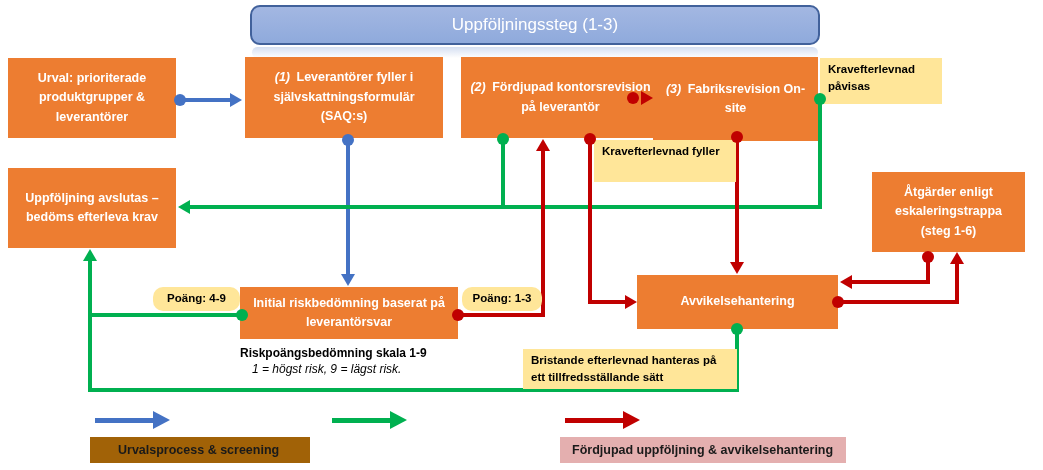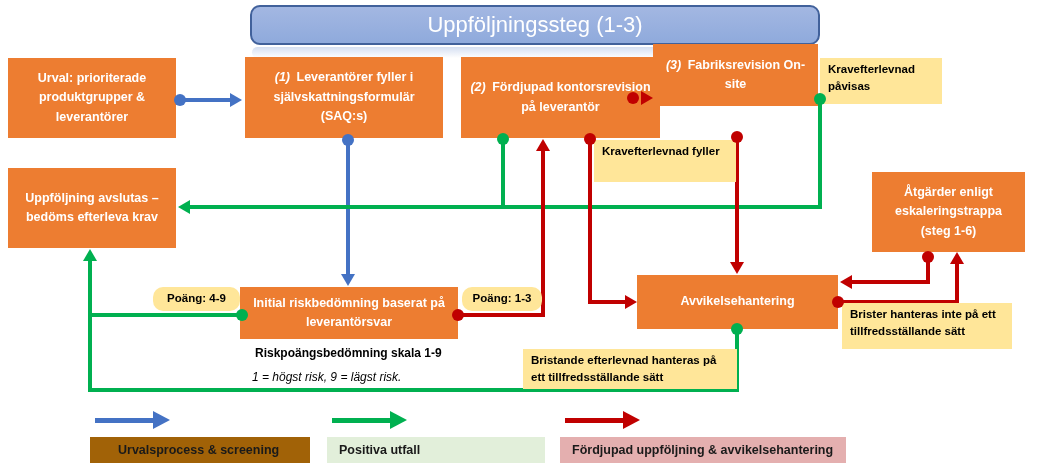--- a/index.html
+++ b/index.html
@@ -3,21 +3,21 @@
 <meta charset="utf-8">
 <style>
   html,body{margin:0;padding:0;background:#fff;}
   #canvas{position:relative;width:1043px;height:470px;background:#fff;overflow:hidden;
           font-family:"Liberation Sans","DejaVu Sans",sans-serif;}
 
   .blue{--c:#4472C4;} .green{--c:#00B050;} .red{--c:#C00000;}
 
   .banner{position:absolute;left:250px;top:5px;width:570px;height:40px;box-sizing:border-box;
           background:linear-gradient(#a3b7e2,#8FAADC);border:2px solid #41619B;border-radius:10px;
-          display:flex;align-items:center;justify-content:center;color:#fff;font-size:22px;z-index:2;}
+          display:flex;align-items:center;justify-content:center;color:#fff;font-size:17px;z-index:2;}
   .banner-reflect{position:absolute;left:252px;top:47px;width:566px;height:11px;border-radius:6px;
           background:linear-gradient(rgba(143,170,220,.38),rgba(143,170,220,0));z-index:0;}
 
   .box{position:absolute;background:#ED7D31;color:#fff;font-weight:bold;font-size:12.5px;
        line-height:1.55;display:flex;align-items:center;justify-content:center;text-align:center;
        padding:2px 8px;box-sizing:border-box;z-index:2;}
   .box i{font-style:italic;margin-right:3px;}
 
   .ylabel{position:absolute;background:#FFE699;color:#000;font-weight:bold;font-size:11.5px;
           line-height:1.5;padding:3px 8px;box-sizing:border-box;z-index:2;}
@@ -105,57 +105,53 @@
 
   <div class="box" style="left:8px;top:58px;width:168px;height:80px;">
     <span>Urval: prioriterade produktgrupper &amp; leverantörer</span>
   </div>
   <div class="box" style="left:245px;top:57px;width:198px;height:81px;">
     <span><i>(1)</i> <span>Leverantörer fyller i självskattningsformulär (SAQ:s)</span></span>
   </div>
   <div class="box" style="left:461px;top:57px;width:199px;height:81px;">
     <span><i>(2)</i> <span>Fördjupad kontorsrevision på leverantör</span></span>
   </div>
-  <div class="box" style="left:653px;top:44px;width:165px;height:62px;align-items:center;">
+  <div class="box" style="left:653px;top:57px;width:165px;height:84px;align-items:center;">
     <span><i>(3)</i> <span>Fabriksrevision On-site</span></span>
   </div>
   <div class="box" style="left:8px;top:168px;width:168px;height:80px;">
     <span>Uppföljning avslutas – bedöms efterleva krav</span>
   </div>
   <div class="box" style="left:240px;top:287px;width:218px;height:52px;">
     <span>Initial riskbedömning baserat på leverantörsvar</span>
   </div>
   <div class="box" style="left:637px;top:275px;width:201px;height:54px;">
     <span>Avvikelsehantering</span>
   </div>
   <div class="box" style="left:872px;top:172px;width:153px;height:80px;">
     <span>Åtgärder enligt eskaleringstrappa (steg 1-6)</span>
   </div>
 
   <div class="ylabel" style="left:820px;top:58px;width:122px;height:46px;">Kravefterlevnad påvisas</div>
   <div class="ylabel" style="left:594px;top:140px;width:142px;height:42px;">Kravefterlevnad fyller</div>
   <div class="ylabel center" style="left:153px;top:287px;width:87px;height:24px;">Poäng: 4-9</div>
   <div class="ylabel center" style="left:462px;top:287px;width:80px;height:24px;">Poäng: 1-3</div>
-  <div class="ylabel" style="left:842px;top:303px;width:170px;height:46px;">Brister hanteras inte på ett tillfredsställande sätt</div>
   <div class="ylabel" style="left:523px;top:349px;width:214px;height:40px;">Bristande efterlevnad hanteras på ett tillfredsställande sätt</div>
 
-  <div class="note b" style="left:255px;top:346px;width:220px;">Riskpoängsbedömning skala 1-9</div>
-  <div class="note i" style="left:252px;top:362px;width:220px;margin-top:8px;">1 = högst risk, 9 = lägst risk.</div>
+  <div class="note b" style="left:240px;top:346px;width:220px;">Riskpoängsbedömning skala 1-9</div>
+  <div class="note i" style="left:252px;top:362px;width:220px;">1 = högst risk, 9 = lägst risk.</div>
 
   <div class="lg-line blue" style="left:95px;top:418px;width:58px;"></div>
   <div class="ah ah-R blue" style="left:153px;top:411px;"></div>
   <div class="lg-box" style="left:90px;top:437px;width:220px;background:#a16207;padding-left:28px;">
     <span>Urvalsprocess &amp; screening</span>
   </div>
 
   <div class="lg-line green" style="left:332px;top:418px;width:58px;"></div>
   <div class="ah ah-R green" style="left:390px;top:411px;"></div>
-  <div class="lg-box" style="left:327px;top:437px;width:218px;background:#E2EFDA;">
-    <span>Positiva utfall</span>
-  </div>
 
   <div class="lg-line red" style="left:565px;top:418px;width:58px;"></div>
   <div class="ah ah-R red" style="left:623px;top:411px;"></div>
   <div class="lg-box" style="left:560px;top:437px;width:286px;background:#E4AFAF;">
     <span>Fördjupad uppföljning &amp; avvikelsehantering</span>
   </div>
 
 </div>
 
 </body></html>

